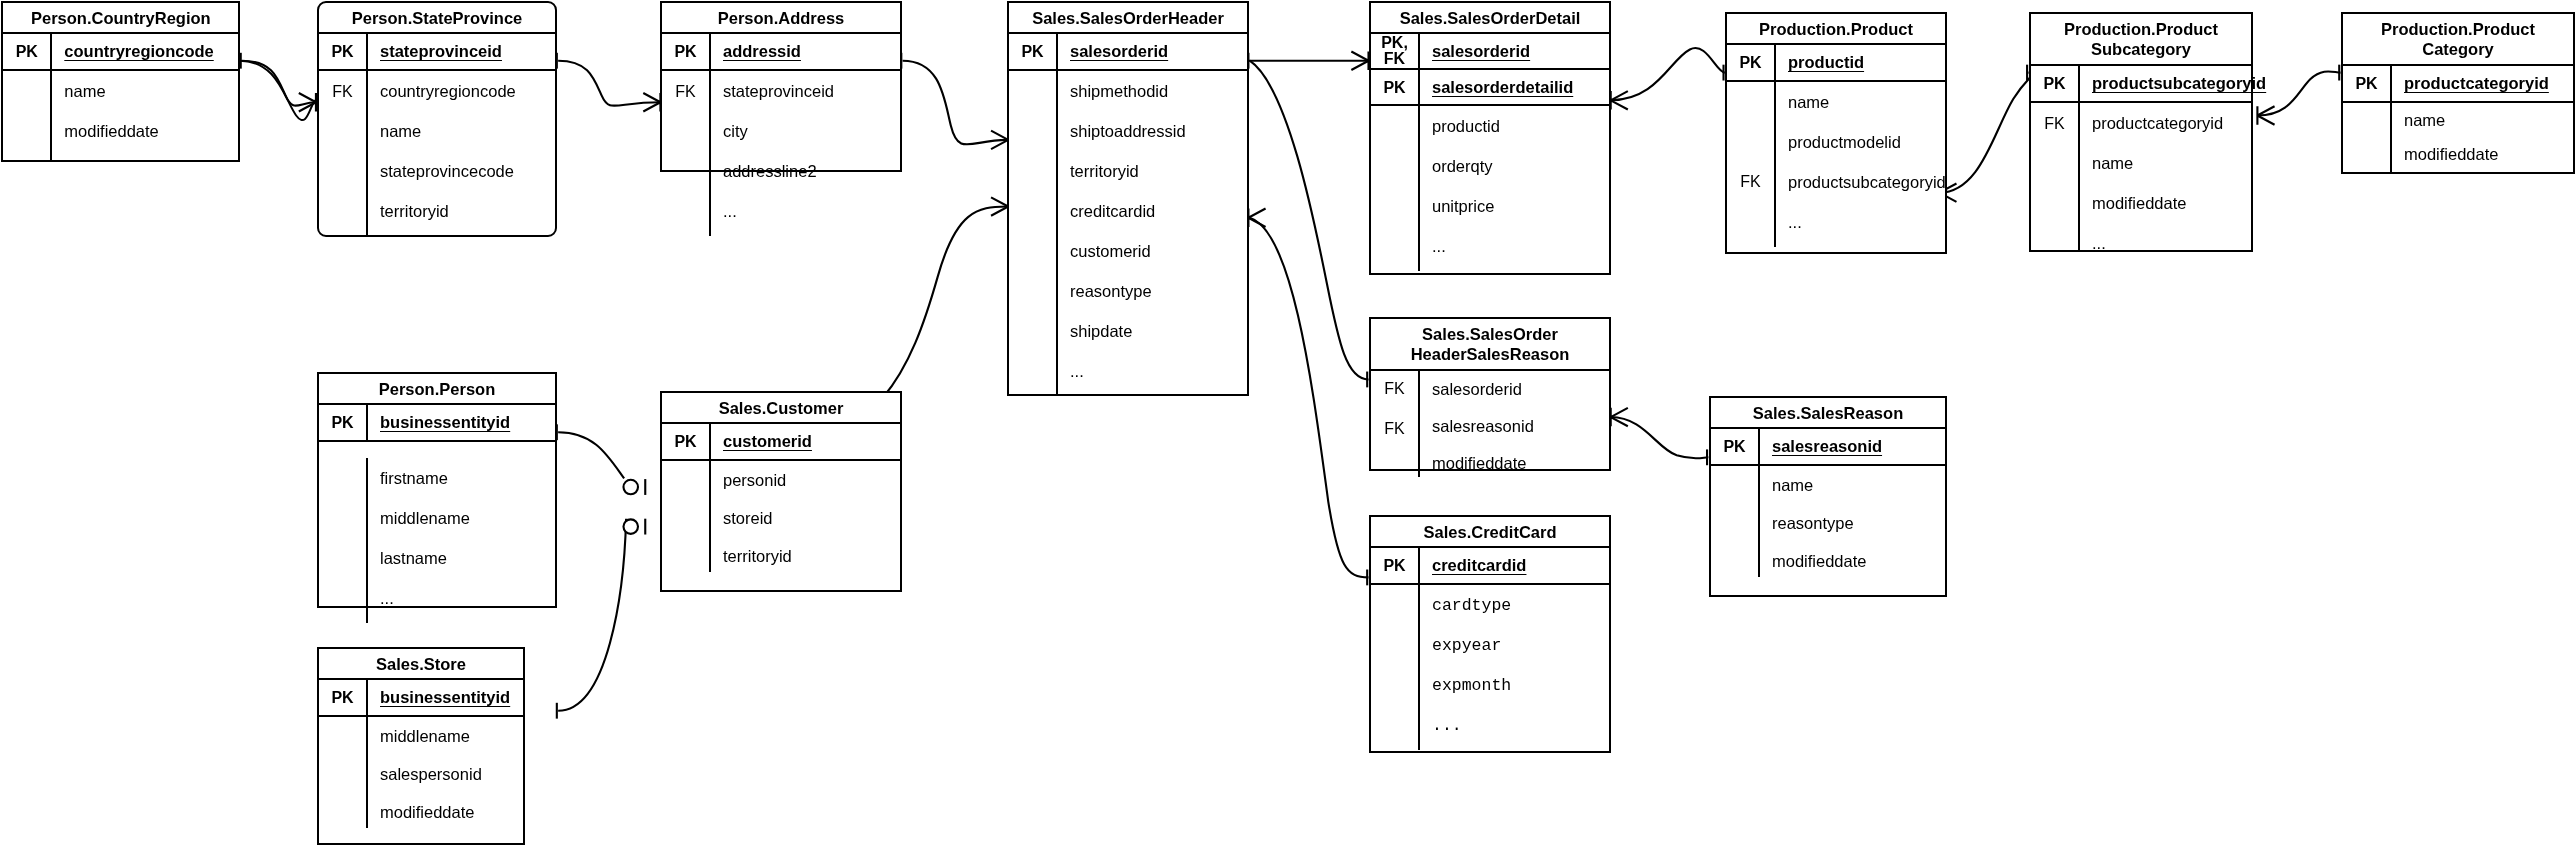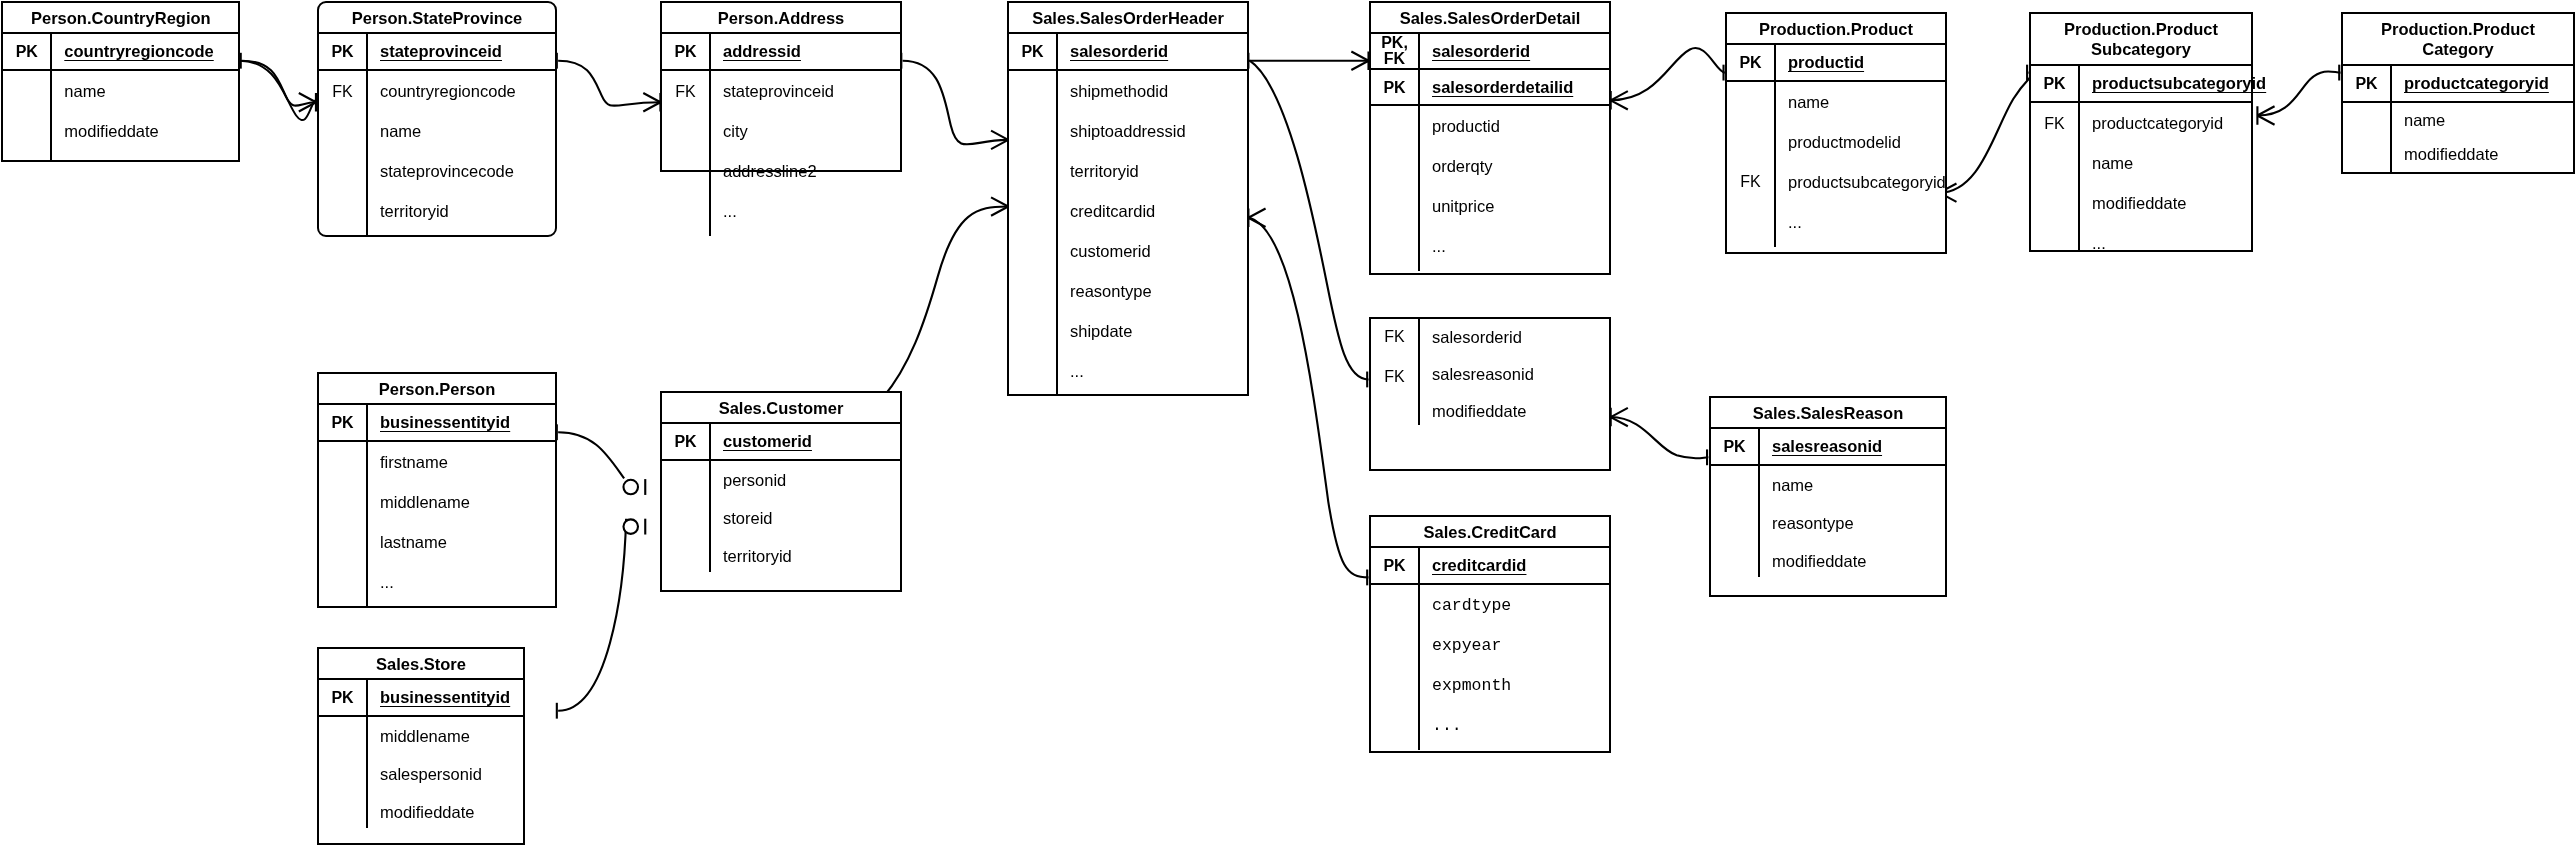--- a/index.html
+++ b/index.html
@@ -326,20 +326,22 @@
     <div class="body-sect" style="height:71px;">
       <div class="body-kcol"></div>
       <div class="fields">
         <div class="field" style="height:34px;">name</div>
         <div class="field" style="height:34px;">modifieddate</div>
       </div>
     </div>
   </div>
 
   <div class="entity" style="left:1369px;top:317px;width:242px;height:154px;">
+    <div class="ent-title" style="line-height:20.5px;">Sales.SalesOrder
+HeaderSalesReason</div>
     <div class="body-sect" style="height:106px;">
       <div class="body-kcol">
         <span style="top:9.2px;">FK</span>
         <span style="top:49px;">FK</span>
       </div>
       <div class="fields">
         <div class="field" style="height:37px;">salesorderid</div>
         <div class="field" style="height:37px;">salesreasonid</div>
         <div class="field" style="height:37px;">modifieddate</div>
       </div>
@@ -378,21 +380,21 @@
       </div>
     </div>
   </div>
 
   <div class="entity" style="left:317px;top:372px;width:240px;height:236px;">
     <div class="ent-title">Person.Person</div>
     <div class="keyrow">
       <div class="kcol">PK</div>
       <div class="kname">businessentityid</div>
     </div>
-    <div class="body-sect" style="height:165px;">
+    <div class="body-sect" style="height:165px;margin-top:16px;">
       <div class="body-kcol"></div>
       <div class="fields">
         <div class="field" style="height:40px;">firstname</div>
         <div class="field" style="height:40px;">middlename</div>
         <div class="field" style="height:40px;">lastname</div>
         <div class="field" style="height:40px;">...</div>
       </div>
     </div>
   </div>
 

